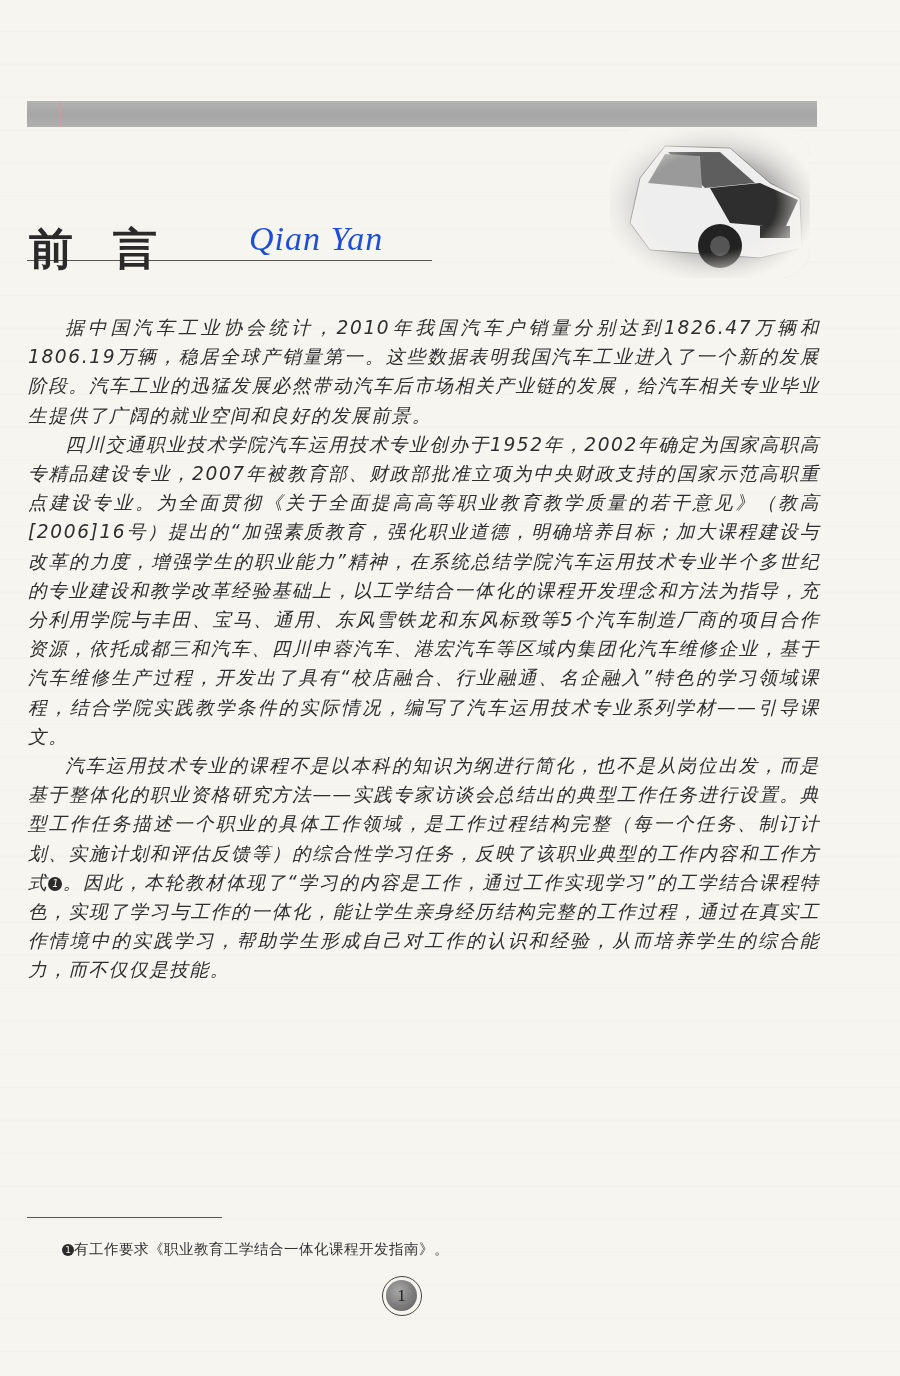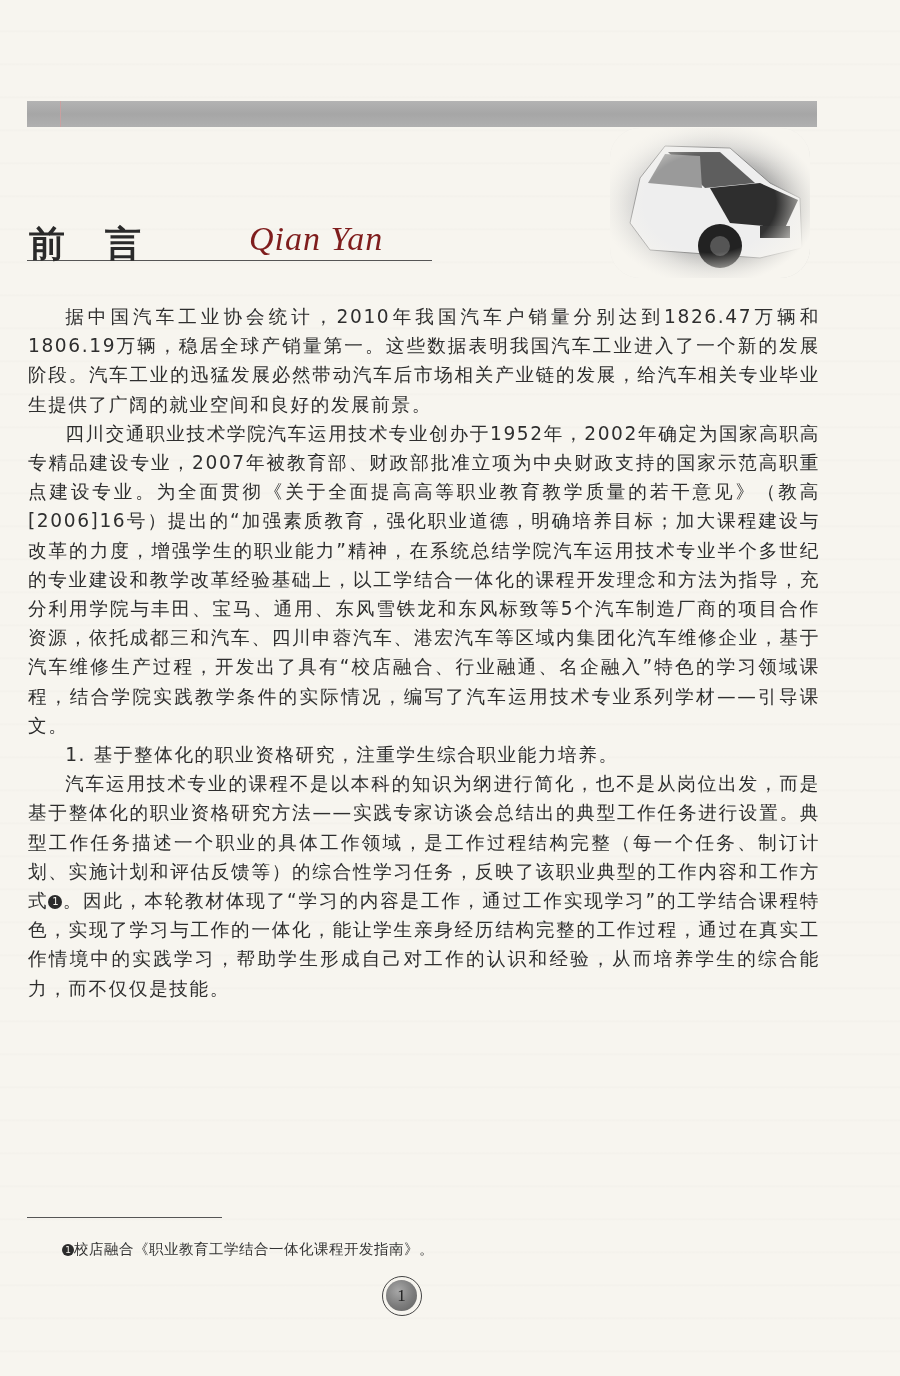--- a/index.html
+++ b/index.html
@@ -59,45 +59,46 @@
       width: 405px;
       height: 42px;
       border-bottom: 1.5px solid #555;
     }
     .title-cn {
       position: absolute;
       left: 2px;
       top: 2px;
       font-family: "DejaVu Serif", "Liberation Serif", serif;
       font-weight: bold;
-      font-size: 36px;
+      font-size: 44px;
       letter-spacing: 40px;
       color: #2a2a2a;
     }
     .title-en {
       position: absolute;
       left: 222px;
       top: 2px;
       font-family: "Liberation Serif", "DejaVu Serif", serif;
       font-style: italic;
       font-size: 34px;
-      color: #7f1d1d;
+      color: #1d4ed8;
       letter-spacing: 1px;
     }
     .body-text {
       position: absolute;
       left: 28px;
-      top: 302px;
+      top: 313px;
       width: 792px;
       font-family: "DejaVu Sans", "Liberation Sans", sans-serif;
       font-size: 18.6px;
       line-height: 29.2px;
       letter-spacing: 1.6px;
       text-align: justify;
       color: #2e2e2e;
+      font-style: italic;
     }
     .body-text p {
       margin: 0;
       text-indent: 2em;
     }
     .body-text p.item {
       text-indent: 2em;
     }
     .fn-mark {
       display: inline-block;
@@ -188,25 +189,24 @@
 </div>
 
 <div class="title-wrap">
   <span class="title-cn">前言</span>
   <span class="title-en">Qian Yan</span>
 </div>
 
 <div class="body-text">
   <p>据中国汽车工业协会统计，2010年我国汽车户销量分别达到1826.47万辆和1806.19万辆，稳居全球产销量第一。这些数据表明我国汽车工业进入了一个新的发展阶段。汽车工业的迅猛发展必然带动汽车后市场相关产业链的发展，给汽车相关专业毕业生提供了广阔的就业空间和良好的发展前景。</p>
   <p>四川交通职业技术学院汽车运用技术专业创办于1952年，2002年确定为国家高职高专精品建设专业，2007年被教育部、财政部批准立项为中央财政支持的国家示范高职重点建设专业。为全面贯彻《关于全面提高高等职业教育教学质量的若干意见》（教高[2006]16号）提出的“加强素质教育，强化职业道德，明确培养目标；加大课程建设与改革的力度，增强学生的职业能力”精神，在系统总结学院汽车运用技术专业半个多世纪的专业建设和教学改革经验基础上，以工学结合一体化的课程开发理念和方法为指导，充分利用学院与丰田、宝马、通用、东风雪铁龙和东风标致等5个汽车制造厂商的项目合作资源，依托成都三和汽车、四川申蓉汽车、港宏汽车等区域内集团化汽车维修企业，基于汽车维修生产过程，开发出了具有“校店融合、行业融通、名企融入”特色的学习领域课程，结合学院实践教学条件的实际情况，编写了汽车运用技术专业系列学材——引导课文。</p>
-  <p class="item">1. 基于整体化的职业资格研究，注重学生综合职业能力培养。</p>
   <p><span>汽车运用技术专业的课程不是以本科的知识为纲进行简化，也不是从岗位出发，而是基于整体化的职业资格研究方法——实践专家访谈会总结出的典型工作任务进行设置。典型工作任务描述一个职业的具体工作领域，是工作过程结构完整（每一个任务、制订计划、实施计划和评估反馈等）的综合性学习任务，反映了该职业典型的工作内容和工作方式</span><span class="fn-mark">1</span><span>。因此，本轮教材体现了“学习的内容是工作，通过工作实现学习”的工学结合课程特色，实现了学习与工作的一体化，能让学生亲身经历结构完整的工作过程，通过在真实工作情境中的实践学习，帮助学生形成自己对工作的认识和经验，从而培养学生的综合能力，而不仅仅是技能。</span></p>
 </div>
 
 <div class="fn-rule"></div>
 
 <div class="footnote">
-  <span class="fn-mark">1</span><span>校店融合《职业教育工学结合一体化课程开发指南》。</span>
+  <span class="fn-mark">1</span><span>有工作要求《职业教育工学结合一体化课程开发指南》。</span>
 </div>
 
 <div class="page-number">
   <div class="inner">1</div>
 </div>
 
 </body></html>

